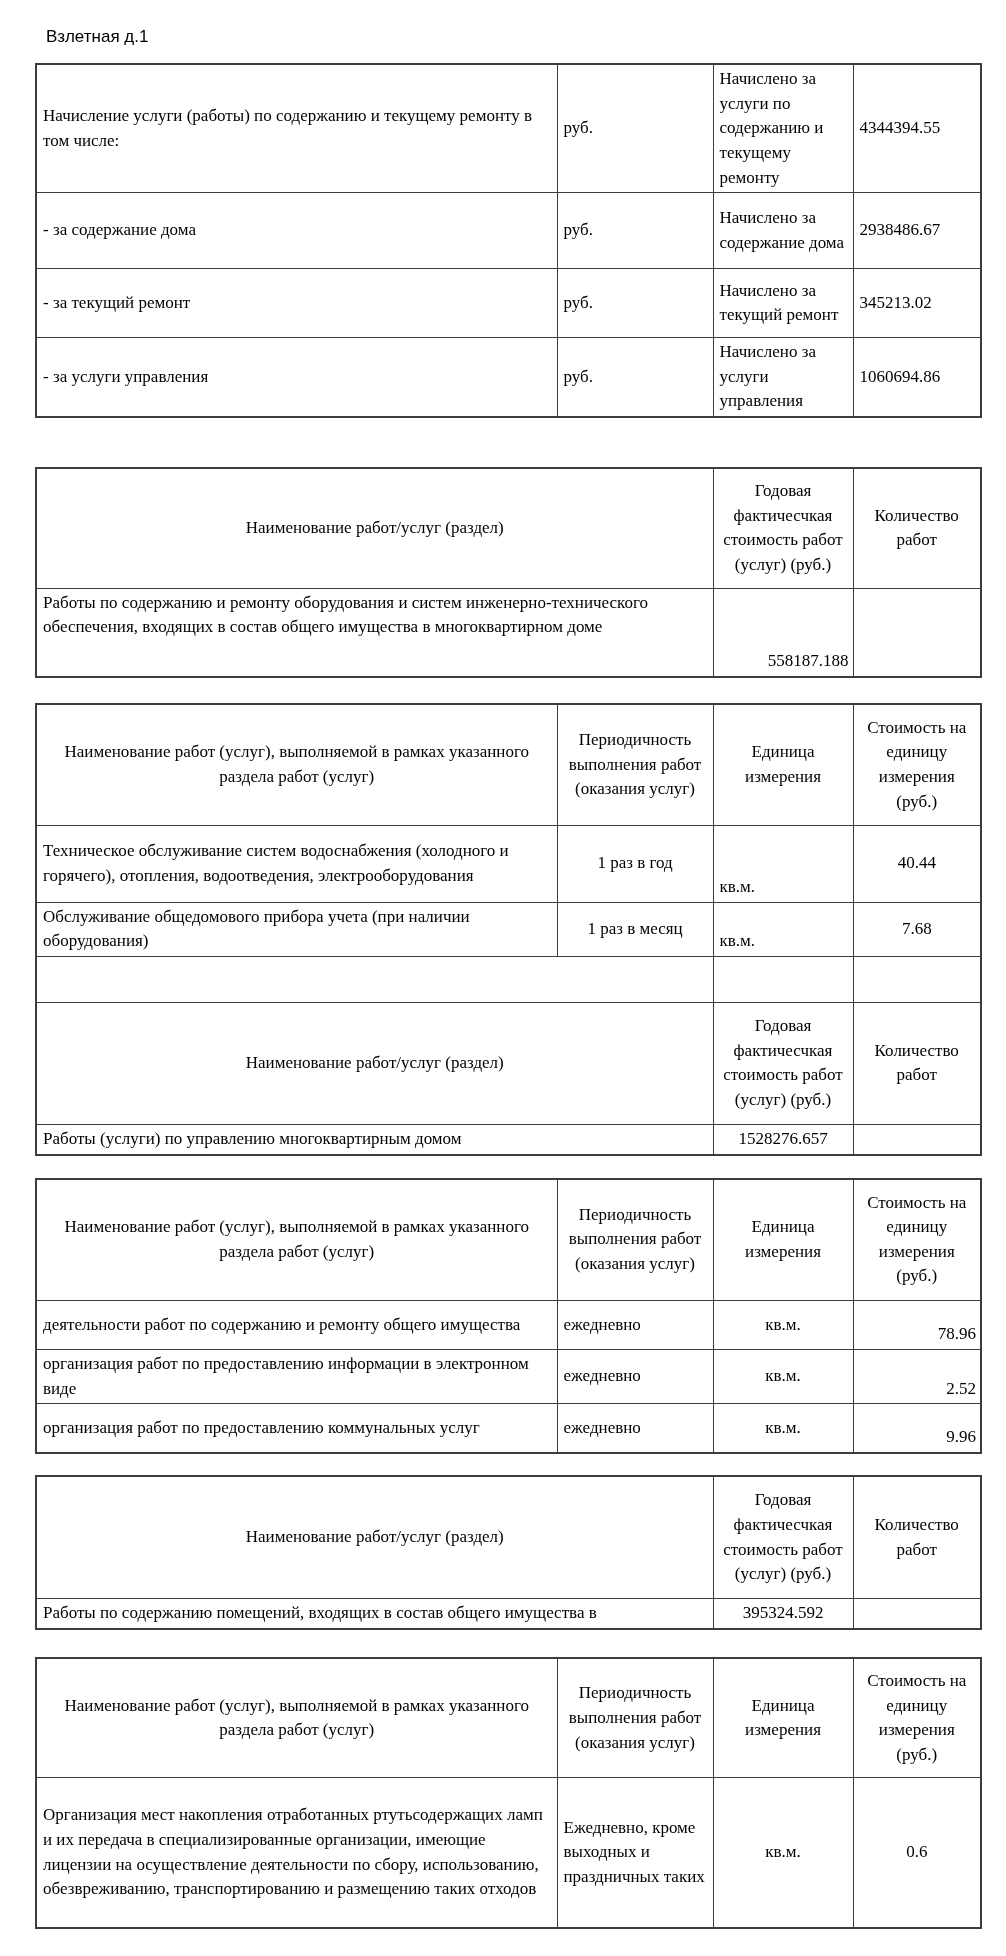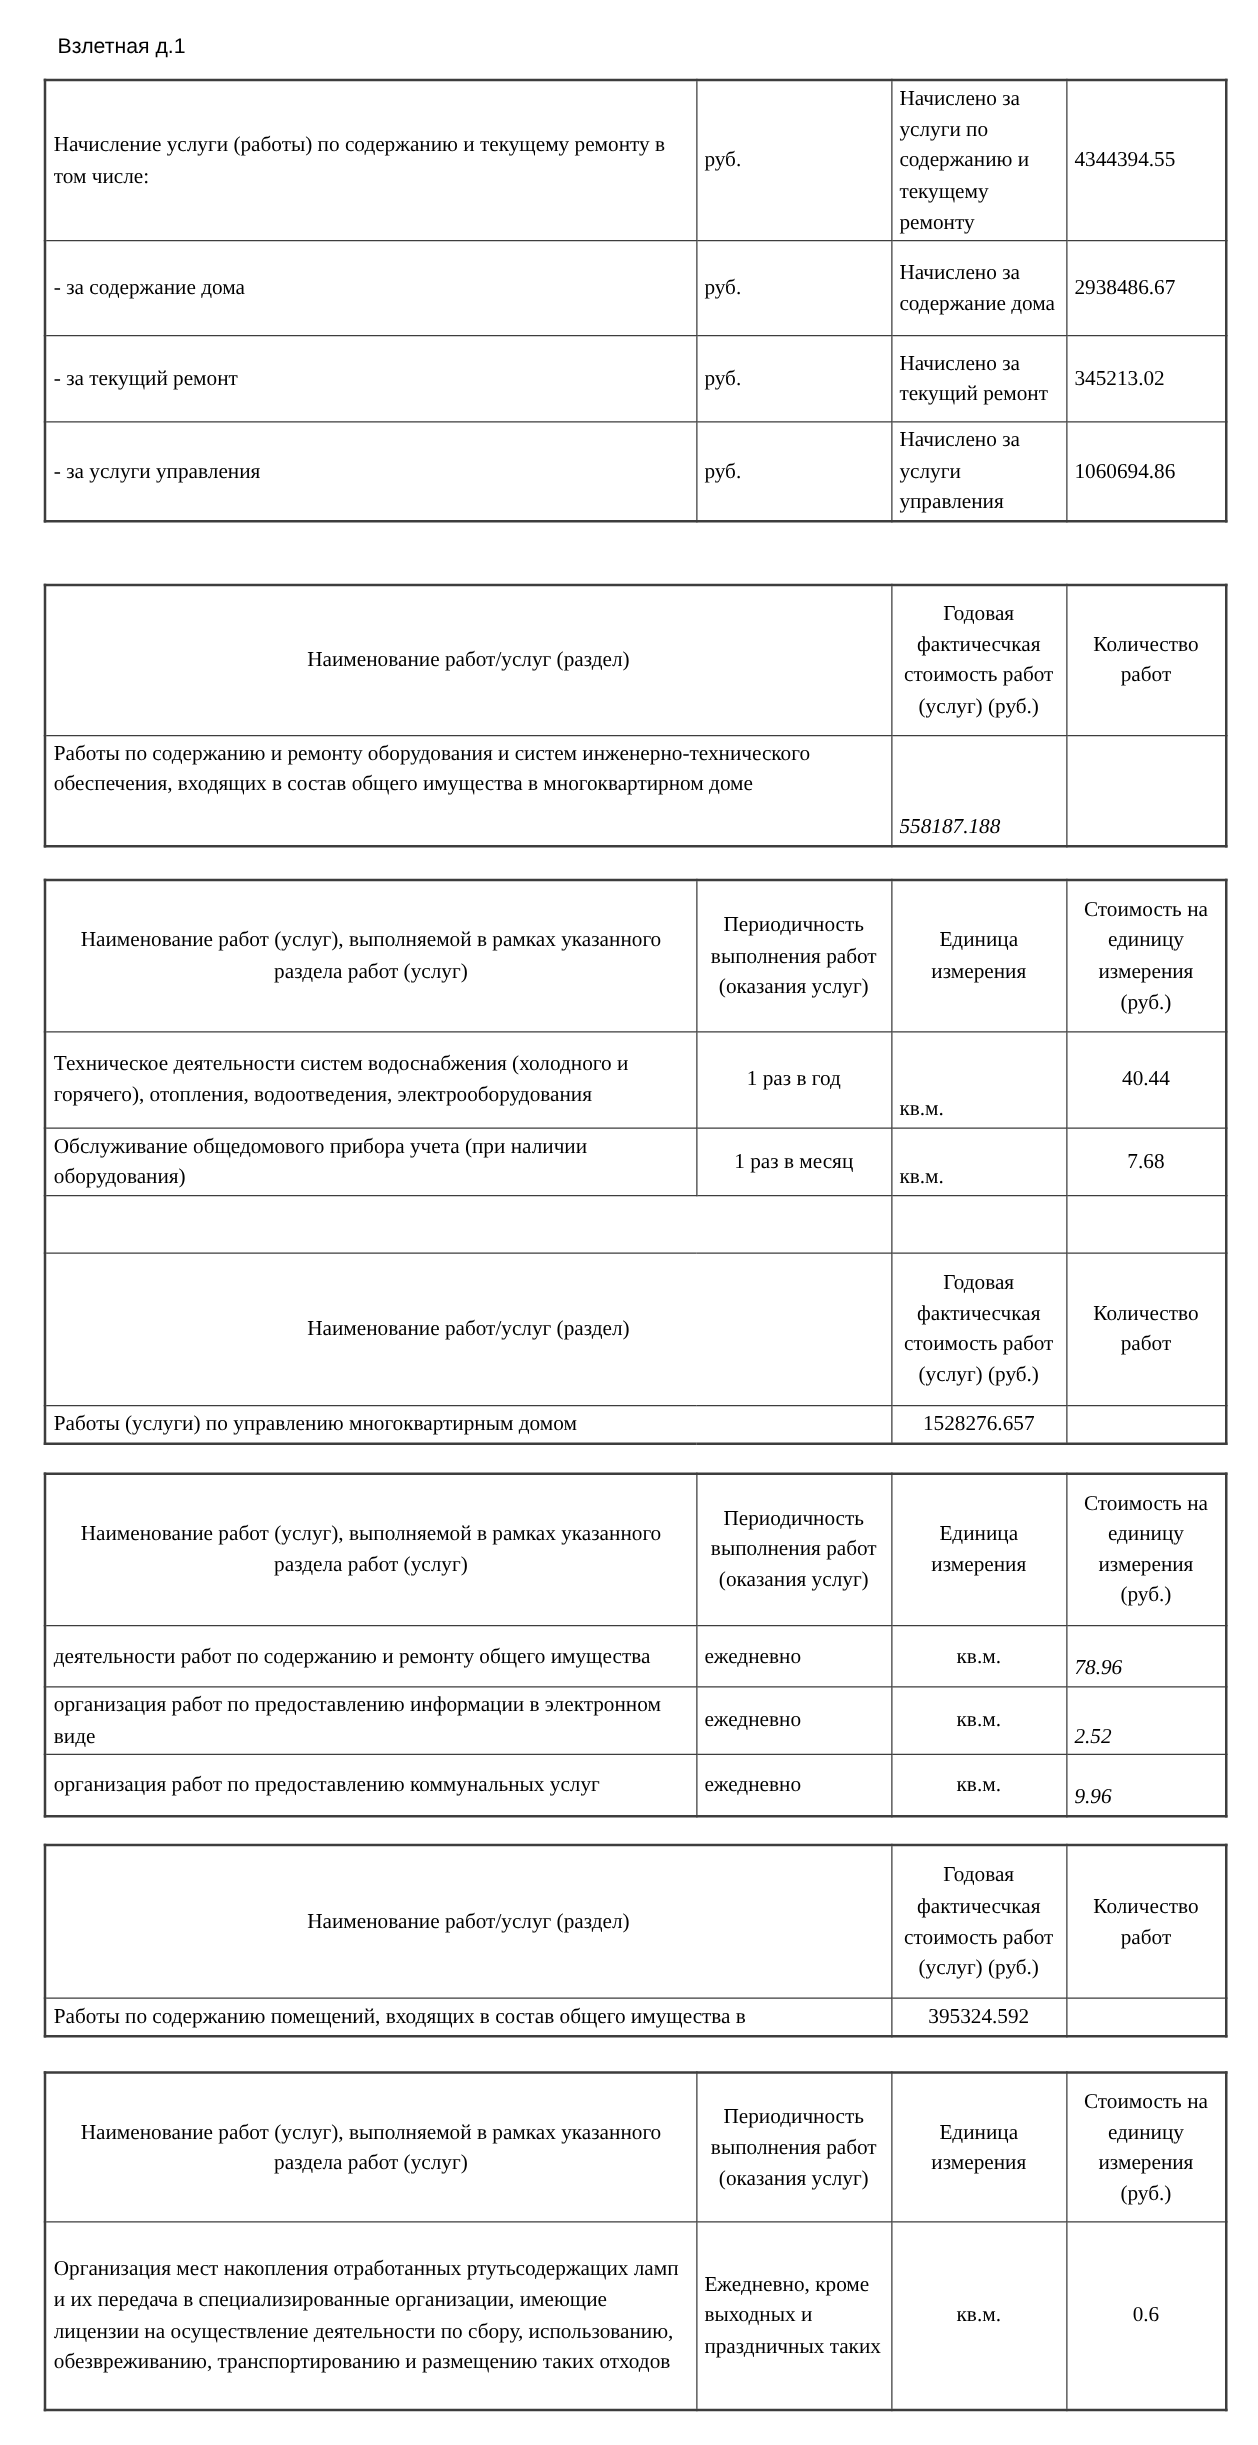--- a/index.html
+++ b/index.html
@@ -29,21 +29,21 @@
     line-height: 1.45;
     vertical-align: middle;
     text-align: left;
     overflow: hidden;
     word-wrap: break-word;
   }
   .hdr { text-align: center; vertical-align: middle; }
   .vt { vertical-align: top; }
   .vb { vertical-align: bottom; }
   .tc { text-align: center; }
-  .tr { padding-right: 4px; font-style: italic; }
+  .tr { text-align: right; padding-right: 4px; }
   .t1 { margin-top: 5px; margin-bottom: 49px; }
   .t2 { margin-bottom: 25px; }
   .t3 { margin-bottom: 22px; }
   .t4 { margin-bottom: 21px; }
   .t5 { margin-bottom: 27px; }
 </style>
 </head>
 <body>
 
 <div class="page-title">Взлетная д.1</div>
@@ -111,21 +111,21 @@
       <col style="width:128px">
     </colgroup>
   <tbody>
       <tr style="height:121px">
     <td class="hdr">Наименование работ (услуг), выполняемой в рамках указанного раздела работ (услуг)</td>
     <td class="hdr">Периодичность выполнения работ (оказания услуг)</td>
     <td class="hdr">Единица измерения</td>
     <td class="hdr">Стоимость на единицу измерения (руб.)</td>
   </tr>
   <tr style="height:77px">
-    <td>Техническое деятельности систем водоснабжения (холодного и горячего), отопления, водоотведения, электрооборудования</td>
+    <td>Техническое обслуживание систем водоснабжения (холодного и горячего), отопления, водоотведения, электрооборудования</td>
     <td class="tc">1 раз в год</td>
     <td class="vb">кв.м.</td>
     <td class="tc">40.44</td>
   </tr>
   <tr style="height:47px">
     <td>Обслуживание общедомового прибора учета (при наличии оборудования)</td>
     <td class="tc">1 раз в месяц</td>
     <td class="vb">кв.м.</td>
     <td class="tc">7.68</td>
   </tr>

